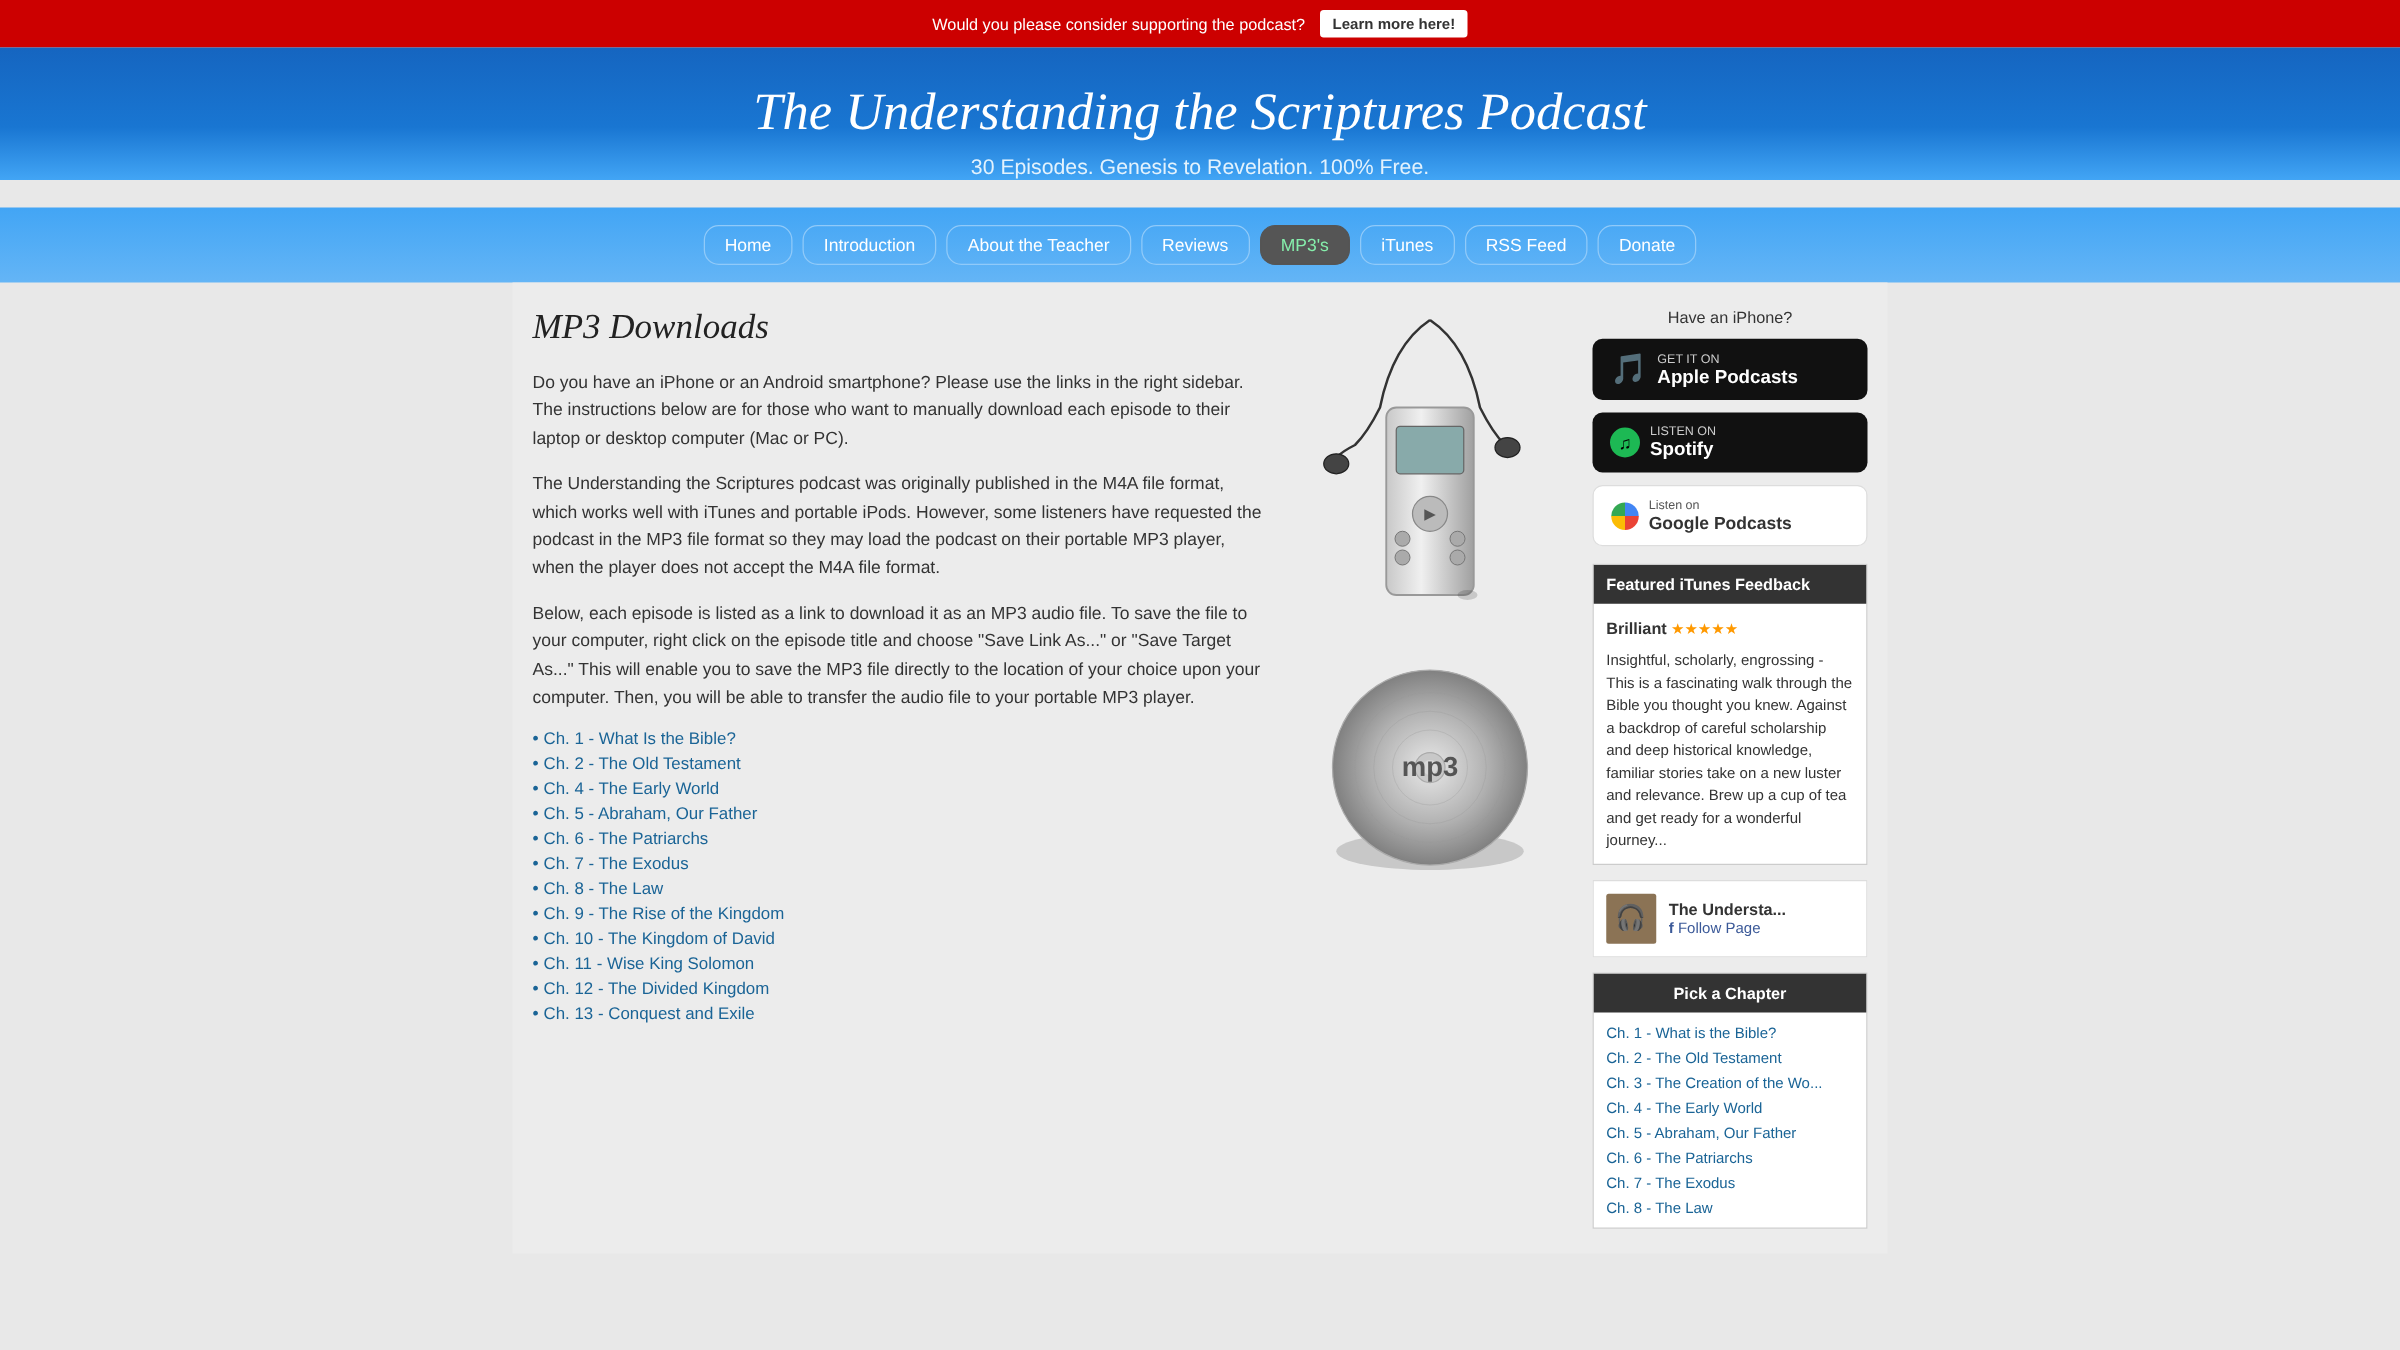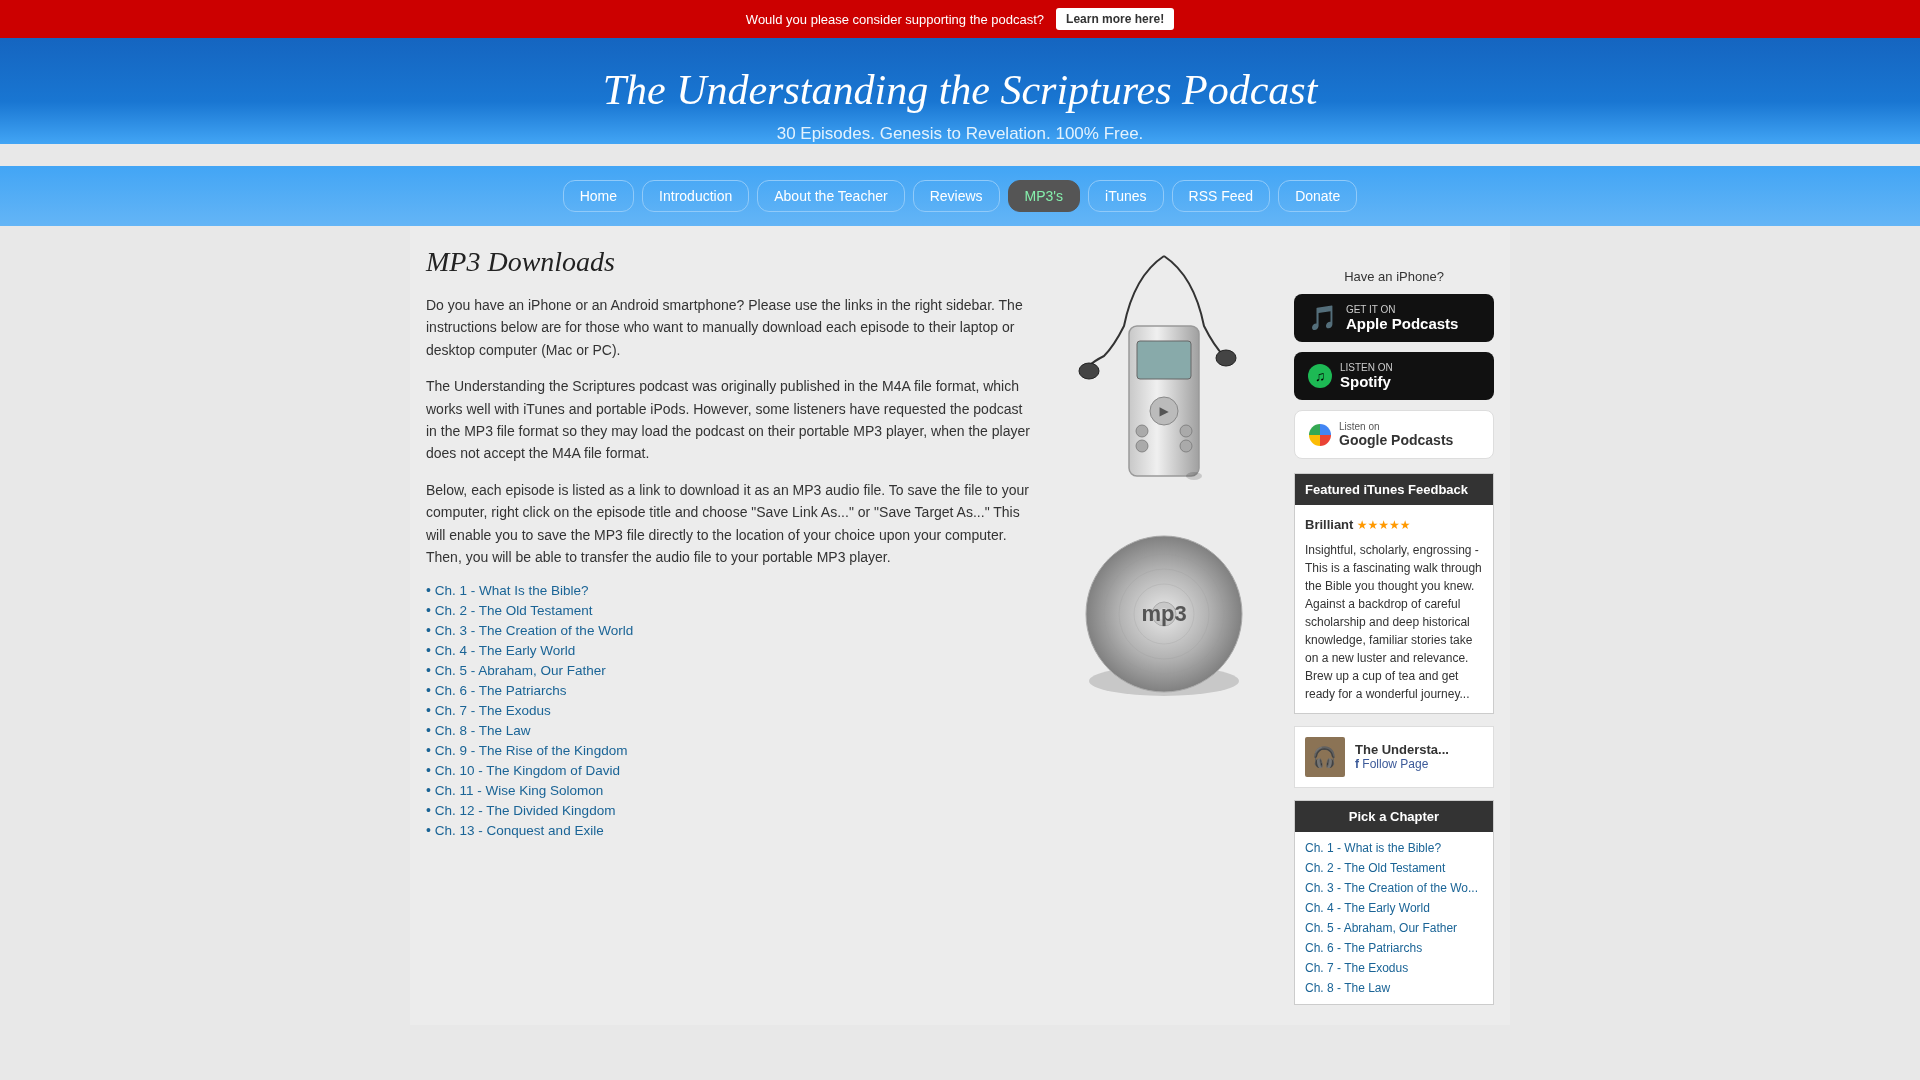--- a/index.html
+++ b/index.html
@@ -133,23 +133,22 @@
       width: 180px;
       height: 260px;
     }
     .mp3-disc-img {
       width: 180px;
       height: 180px;
     }
 
     
     .sidebar {
-      width: 200px;
+      width: 220px;
       flex-shrink: 0;
-      margin-top: 23px;
     }
 
     .have-iphone {
       text-align: center;
       font-size: 13px;
       color: #333;
       margin-bottom: 10px;
     }
     .podcast-btn {
       display: block;
@@ -318,21 +317,20 @@
 
     <div>
       <p>Do you have an iPhone or an Android smartphone? Please use the links in the right sidebar. The instructions below are for those who want to manually download each episode to their laptop or desktop computer (Mac or PC).</p>
       <p>The Understanding the Scriptures podcast was originally published in the M4A file format, which works well with iTunes and portable iPods. However, some listeners have requested the podcast in the MP3 file format so they may load the podcast on their portable MP3 player, when the player does not accept the M4A file format.</p>
       <p>Below, each episode is listed as a link to download it as an MP3 audio file. To save the file to your computer, right click on the episode title and choose "Save Link As..." or "Save Target As..." This will enable you to save the MP3 file directly to the location of your choice upon your computer. Then, you will be able to transfer the audio file to your portable MP3 player.</p>
     </div>
 
     <ul class="episode-list">
     <li><a href="#">Ch. 1 - What Is the Bible?</a></li>
         <li><a href="#">Ch. 2 - The Old Testament</a></li>
-        <li><a href="#">Ch. 3 - The Creation of the World</a></li>
         <li><a href="#">Ch. 4 - The Early World</a></li>
         <li><a href="#">Ch. 5 - Abraham, Our Father</a></li>
         <li><a href="#">Ch. 6 - The Patriarchs</a></li>
         <li><a href="#">Ch. 7 - The Exodus</a></li>
         <li><a href="#">Ch. 8 - The Law</a></li>
         <li><a href="#">Ch. 9 - The Rise of the Kingdom</a></li>
         <li><a href="#">Ch. 10 - The Kingdom of David</a></li>
         <li><a href="#">Ch. 11 - Wise King Solomon</a></li>
         <li><a href="#">Ch. 12 - The Divided Kingdom</a></li>
         <li><a href="#">Ch. 13 - Conquest and Exile</a></li>

